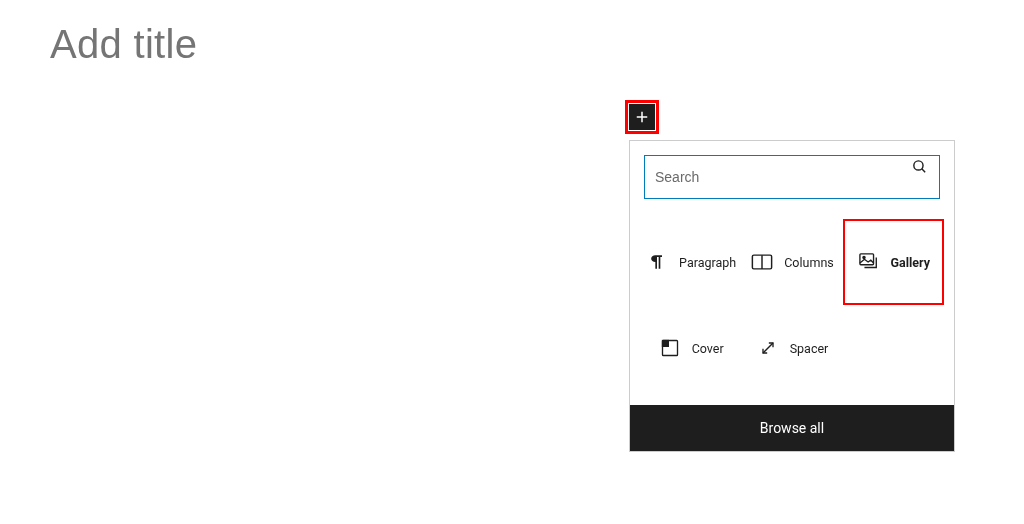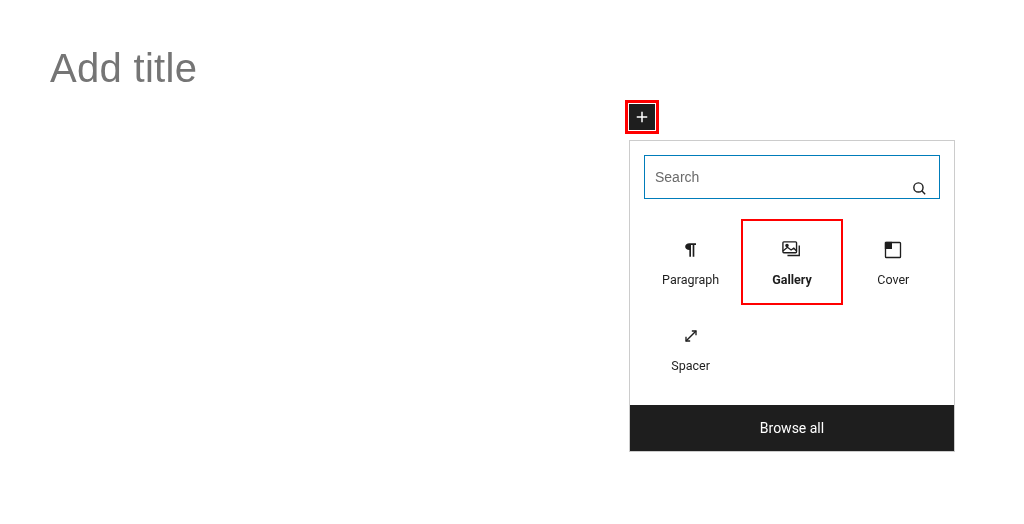--- a/index.html
+++ b/index.html
@@ -7,21 +7,20 @@
       font-family: -apple-system, BlinkMacSystemFont, "Segoe UI", Roboto, sans-serif;
       width: 1024px;
       height: 524px;
       background: #fff;
       position: relative;
       color: #1e1e1e;
     }
     .editor {
       padding: 20px 50px;
       position: relative;
-      margin-top: 24px;
     }
     .title-input {
       font-size: 40px;
       font-weight: 300;
       color: #757575;
       border: none;
       outline: none;
       width: 580px;
       background: transparent;
       line-height: 1.2;
@@ -63,21 +62,21 @@
       background: #fff;
       border: 1px solid #ccc;
       display: flex;
       flex-direction: column;
     }
     .search-wrap {
       padding: 14px;
     }
     .search-field {
       display: flex;
-      align-items: flex-end;
+      align-items: flex-start;
       border: 1.5px solid #007cba;
       height: 44px;
       padding: 0 10px;
     }
     .search-input {
       flex: 1;
       border: none;
       outline: none;
       font-size: 14px;
       color: #555;
@@ -87,21 +86,21 @@
     .search-input::placeholder { color: #6a6a6a; }
     .search-icon { width: 20px; height: 20px; display:flex; align-items:center; justify-content:center; }
     .blocks-grid {
       display: grid;
       grid-template-columns: repeat(3, 1fr);
       gap: 0;
       padding: 6px 10px 14px 10px;
     }
     .block-item {
       display: flex;
-      flex-direction: column;
+      flex-direction: row;
       align-items: center;
       justify-content: center;
       height: 86px;
       cursor: pointer;
       font-size: 12.5px;
       color: #1e1e1e;
       border: 2px solid transparent;
       gap: 10px;
     }
     .block-item.highlight {
@@ -158,20 +157,29 @@
     <div class="block-item">
       <span class="block-icon">
         <svg width="20" height="20" viewBox="0 0 24 24" fill="#1e1e1e">
           <path d="M10 4h8v2h-2v14h-2V6h-2v14h-2V12c-2.8 0-5-1.8-5-4s2.2-4 5-4z"></path>
         </svg>
       </span>
       <span>Paragraph</span>
     </div>
 
 
+    <div class="block-item">
+      <span class="block-icon">
+        <svg width="22" height="18" viewBox="0 0 24 18" fill="none" stroke="#1e1e1e" stroke-width="1.6">
+          <rect x="1.5" y="1.5" width="21" height="15" rx="1.5"></rect>
+            <line x1="12" y1="1.5" x2="12" y2="16.5"></line>
+        </svg>
+      </span>
+      <span>Columns</span>
+    </div>
 
     <div class="block-item highlight">
       <span class="block-icon">
         <svg width="22" height="20" viewBox="0 0 24 22" fill="none" stroke="#1e1e1e" stroke-width="1.5">
           <rect x="2" y="2" width="15" height="12" rx="1"></rect>
           <circle cx="6.5" cy="6" r="1.2" fill="#1e1e1e"></circle>
           <path d="M2 12 L7 8 L11 11 L14 9 L17 12"></path>
           <path d="M7 17 H20 V6"></path>
         </svg>
       </span>

